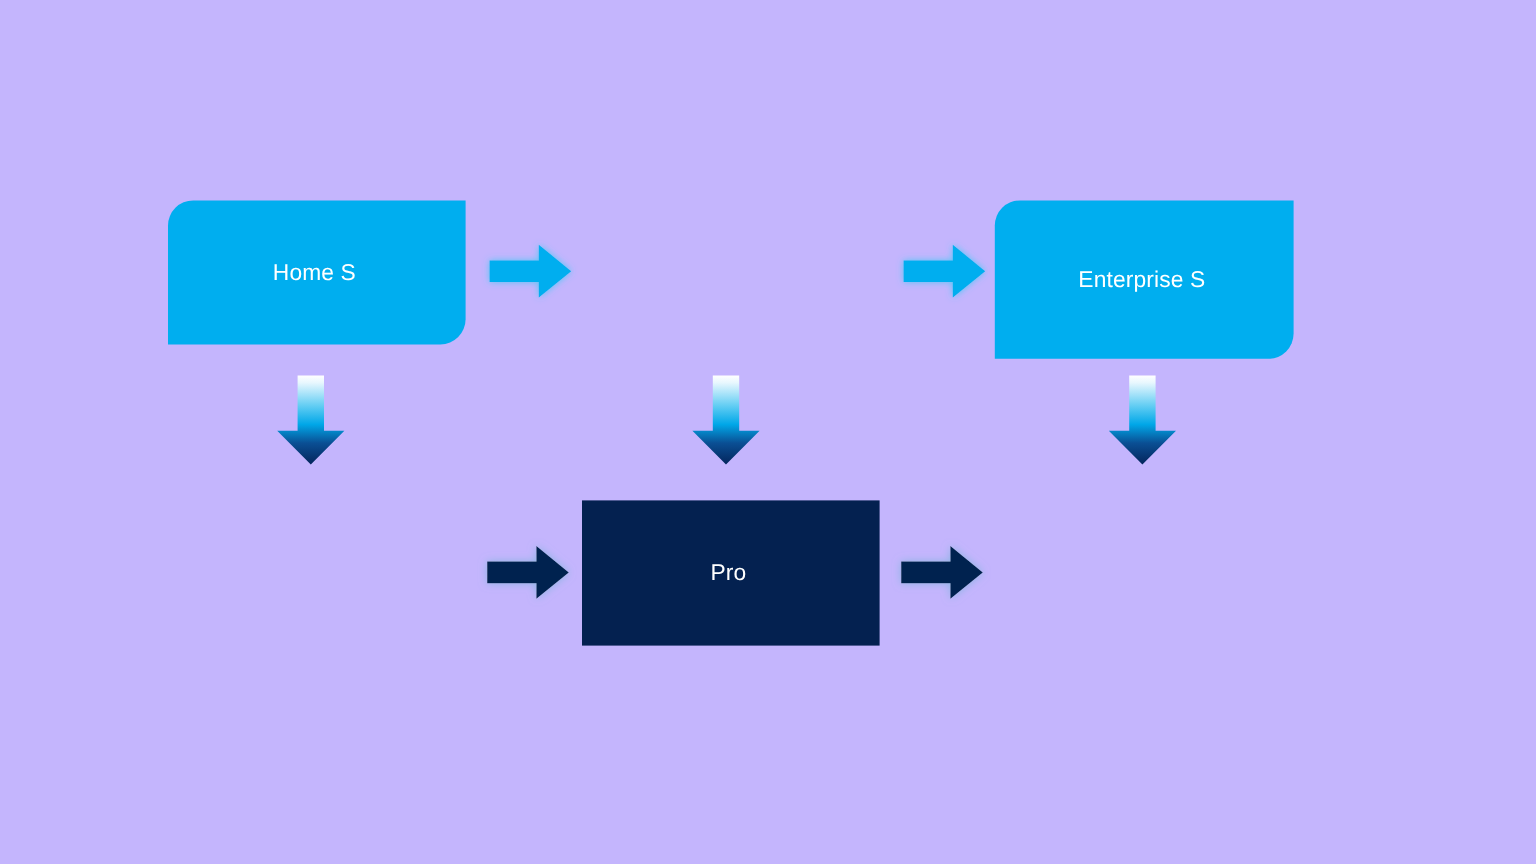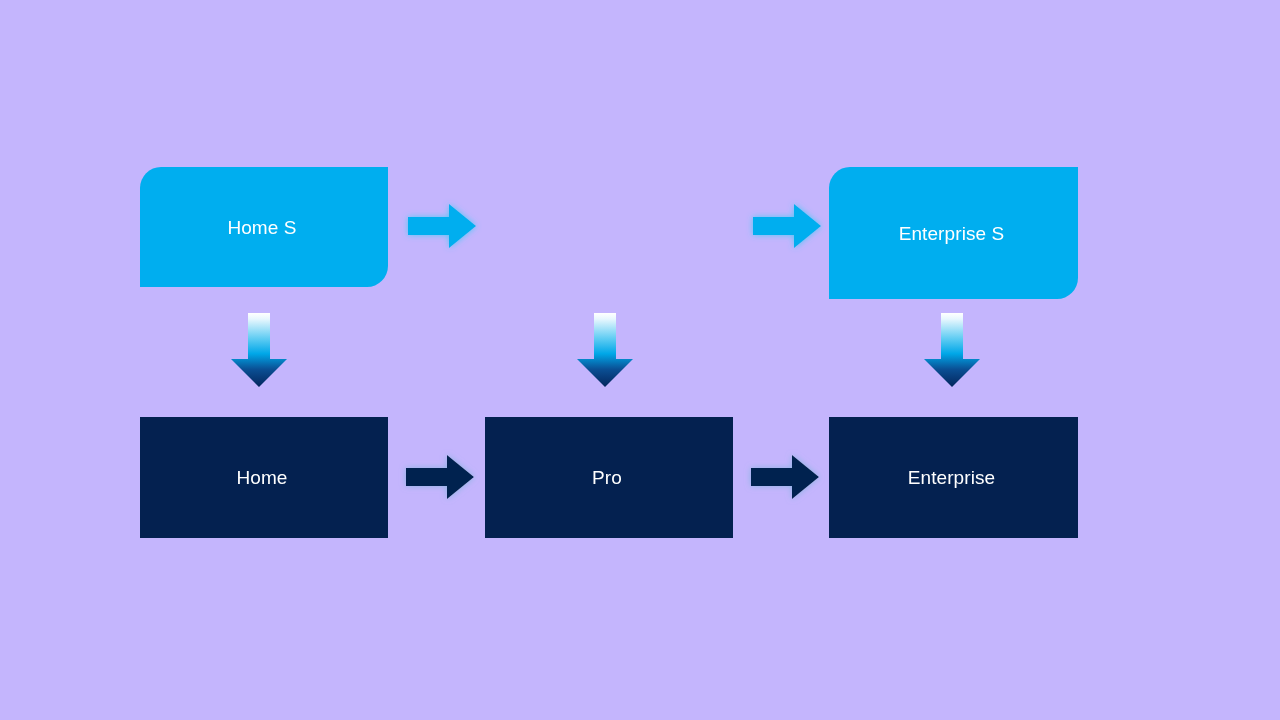--- a/index.html
+++ b/index.html
@@ -145,31 +145,25 @@
           <stop offset="34%" stop-color="#62cdf3"></stop>
           <stop offset="55%" stop-color="#00a7e8"></stop>
           <stop offset="76%" stop-color="#0a4f94"></stop>
           <stop offset="100%" stop-color="#04255c"></stop>
         </linearGradient>
       </defs>
       <path d="M20,1 L42,1 L42,47 L59,47 L31,75 L3,47 L20,47 Z" fill="url(#vgrad3)"></path>
     </svg>
   </div>
 
-  <div class="node product" style="left: 140px; top: 417px; width: 248px; height: 121px; background: rgb(4, 33, 80); color: rgb(255, 255, 255);">
-    <span class="node-label">Home</span>
-  </div>
 
   <div class="node product" style="left: 485px; top: 417px; width: 248px; height: 121px; background: rgb(4, 33, 80); color: rgb(255, 255, 255);">
     <span class="node-label">Pro</span>
   </div>
 
-  <div class="node product" style="left: 829px; top: 417px; width: 249px; height: 121px; background: rgb(4, 33, 80); color: rgb(255, 255, 255);">
-    <span class="node-label">Enterprise</span>
-  </div>
 
   <div class="h-arrow" style="left: 404px; top: 452px;">
     <svg viewBox="0 0 72 50" xmlns="http://www.w3.org/2000/svg">
       <defs>
         <filter id="glowNavy1" x="-60%" y="-60%" width="220%" height="220%">
           <feDropShadow dx="0" dy="0" stdDeviation="3.4" flood-color="#7fb4dd" flood-opacity="0.85"></feDropShadow>
         </filter>
       </defs>
       <path d="M2,16 L43,16 L43,3 L70,25 L43,47 L43,34 L2,34 Z" fill="#042150" filter="url(#glowNavy1)"></path>
     </svg>

